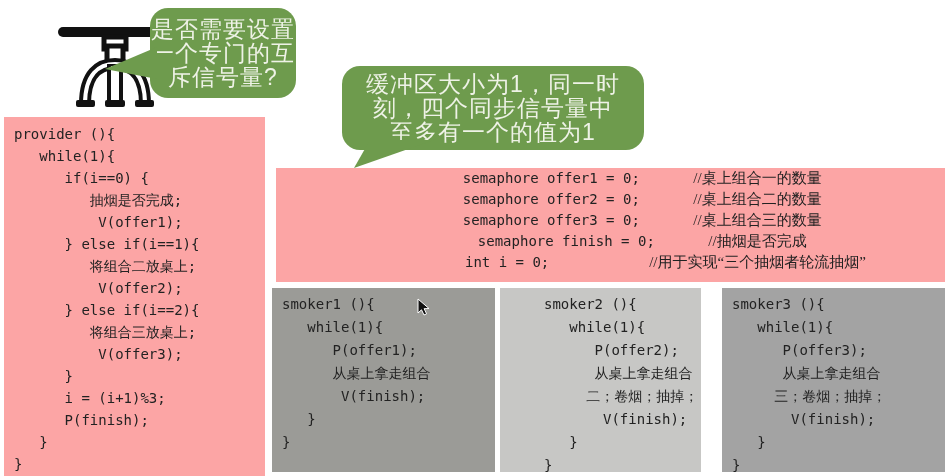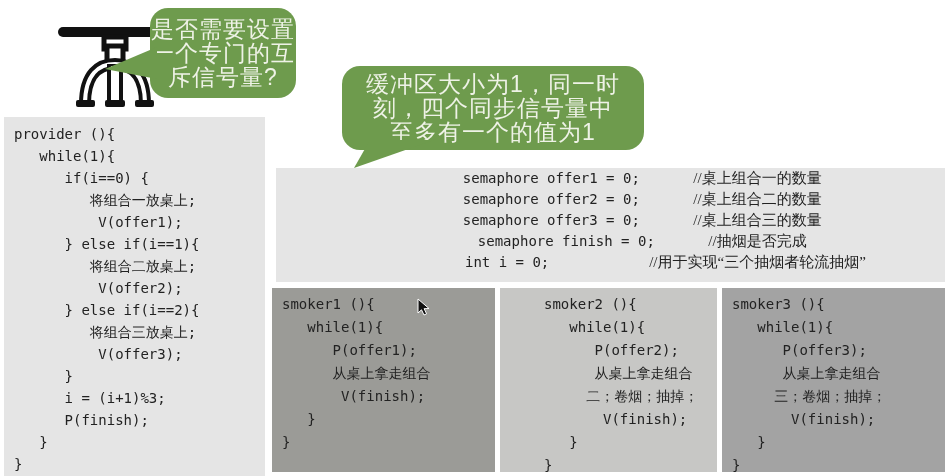--- a/index.html
+++ b/index.html
@@ -29,33 +29,33 @@
 
   
   .codeblock {
     position:absolute;
     font-family:"DejaVu Sans Mono","Liberation Mono",monospace;
     font-size:14px;
     color:#222222;
     overflow:hidden;
   }
   .codeblock .cline { white-space:pre; }
-  .light { background:#e5e5e5; }
+  .light { background:#fca5a5; }
   .mid1  { background:#9b9b97; }
   .hilite{ background:#c7c7c5; }
   .mid3  { background:#a3a3a3; }
 
   .provider-block { left:4px; top:117px; width:261px; height:359px; padding:6px 0 0 10px; line-height:22px; }
   .sem-block { left:276px; top:168px; width:669px; height:114px; padding:0 0 0 10px; line-height:21px;text-align:center; }
   .sem-code { display:inline-block; width:284px; }
   .sem-comment { font-family:"Liberation Serif","DejaVu Serif",serif; font-size:15px; }
 
   .smoker { top:288px; height:184px; padding:5px 0 0 10px; line-height:23px; }
   .smoker1 { left:272px; width:223px; }
-  .smoker2 { left:500px; width:217px;padding-left:44px; }
+  .smoker2 { left:500px; width:201px;padding-left:44px; }
   .smoker3 { left:722px; width:223px; }
 </style>
 </head>
 <body>
 
 <svg class="abs" style="left:55px; top:16px;" width="120" height="95" viewBox="0 0 120 95">
   <rect x="3" y="11" width="114" height="10" rx="5" fill="#111111"></rect>
   <rect x="49" y="21" width="22" height="12" fill="#ffffff" stroke="#111111" stroke-width="5"></rect>
   <rect x="52" y="30" width="16" height="22" fill="#ffffff" stroke="#111111" stroke-width="5"></rect>
   <path d="M30 88 C30 58 44 48 60 48 C76 48 90 58 90 88" fill="none" stroke="#111111" stroke-width="12"></path>
@@ -83,21 +83,21 @@
 </div>
 <svg class="tail" style="left:352px; top:140px;" width="86" height="30" viewBox="0 0 86 30">
   <polygon points="18,0 82,0 2,28" fill="#6e9b4d"></polygon>
 </svg>
 
 <div class="codeblock light provider-block">
   <div>
       <div class="cline">provider (){</div>
       <div class="cline">   while(1){</div>
       <div class="cline">      if(i==0) {</div>
-      <div class="cline">         将组合一放桌上;</div>
+      <div class="cline">         抽烟是否完成;</div>
       <div class="cline">          V(offer1);</div>
       <div class="cline">      } else if(i==1){</div>
       <div class="cline">         将组合二放桌上;</div>
       <div class="cline">          V(offer2);</div>
       <div class="cline">      } else if(i==2){</div>
       <div class="cline">         将组合三放桌上;</div>
       <div class="cline">          V(offer3);</div>
       <div class="cline">      }</div>
       <div class="cline">      i = (i+1)%3;</div>
       <div class="cline">      P(finish);</div>

